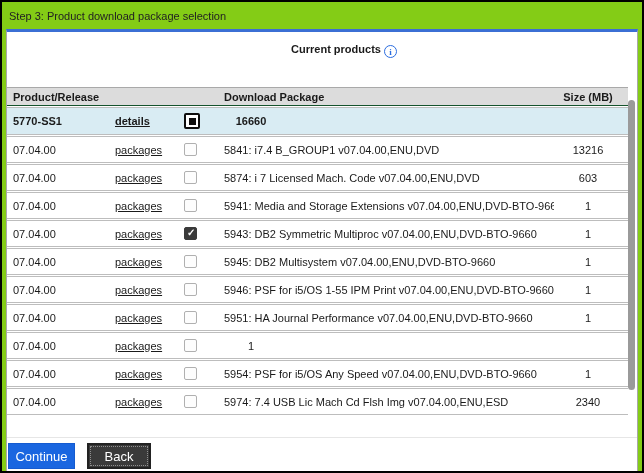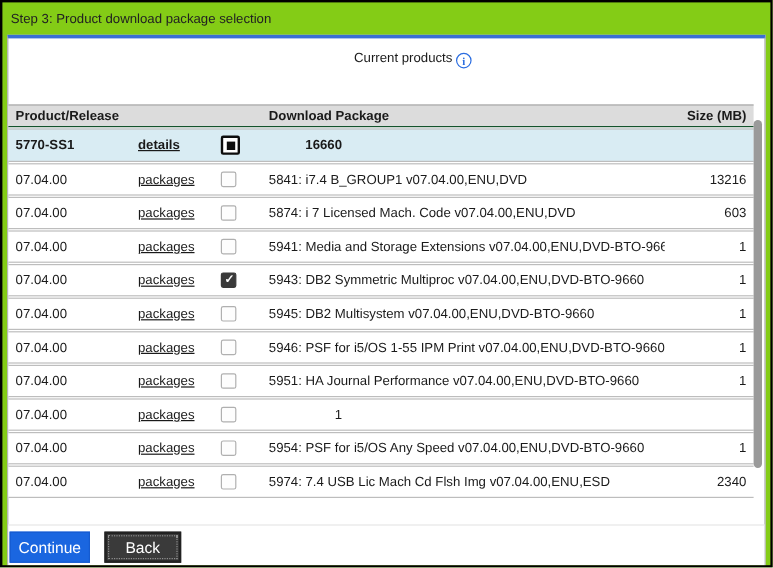--- a/index.html
+++ b/index.html
@@ -10,42 +10,42 @@
     font-family:"Liberation Sans", sans-serif; font-size:11px; color:#1a1a1a;
   }
   .titlebar { height:25px; padding:8px 0 0 7px; color:#222; }
   .panel {
     position:absolute; left:4px; right:4px; top:27px; bottom:0;
     border-top:3px solid var(--accent,#3b6fd4);
     border-left:1px solid #a8a8a8; border-right:1px solid #a8a8a8;
     background:#fff;
   }
   .heading-area { height:55px; text-align:center; padding-top:11px; }
-  .heading-area b { font-weight:normal;margin-left:44px; }
+  .heading-area b { font-weight:bold;margin-left:44px; }
   .info {
     display:inline-block; width:13px; height:13px; margin-left:3px;
     border:1px solid #2b6de0; border-radius:50%; color:#2b6de0;
     font-size:9px; line-height:12px; text-align:center; vertical-align:-2px;
     font-family:"Liberation Serif", serif; font-weight:bold; cursor:pointer;
   }
   .table { margin-right:9px; }
   .thead {
     display:flex; align-items:center; height:19px; background:var(--header-bg,#dcdcdc);
     border-top:1px solid #a9a9a9; border-bottom:1px solid #14532d; font-weight:bold;
   }
   .trow {
     display:flex; align-items:center; height:27px; margin-top:1px;
     border-top:1px solid #bdbdbd; border-bottom:1px solid #bdbdbd; background:#fff;
   }
   .trow.emphasized { background:var(--summary-bg,#d9ecf3); font-weight:bold; height:28px; }
   .c1 { width:108px; padding-left:6px; }
   .c2 { width:62px; }
   .c3 { width:40px; padding-left:7px; display:flex; align-items:center; }
   .c4 { flex:1; padding-left:7px; white-space:nowrap; overflow:hidden; }
-  .c5 { width:74px; text-align:right; padding-right:6px; }
+  .c5 { width:74px; text-align:center; padding-right:6px; }
   a.rlink { color:#1a1a1a; text-decoration:underline; cursor:pointer; }
   .cb {
     display:inline-block; width:13px; height:13px; border:1px solid #b0b0b0;
     background:#fdfdfd; border-radius:2px; position:relative; cursor:pointer;
   }
   .cb.checked { background:#3a3a3a; border-color:#3a3a3a; }
   .cb.checked::after {
     content:"\2713"; position:absolute; left:2px; top:-1px;
     color:#fff; font-size:10px; font-weight:bold;
   }

